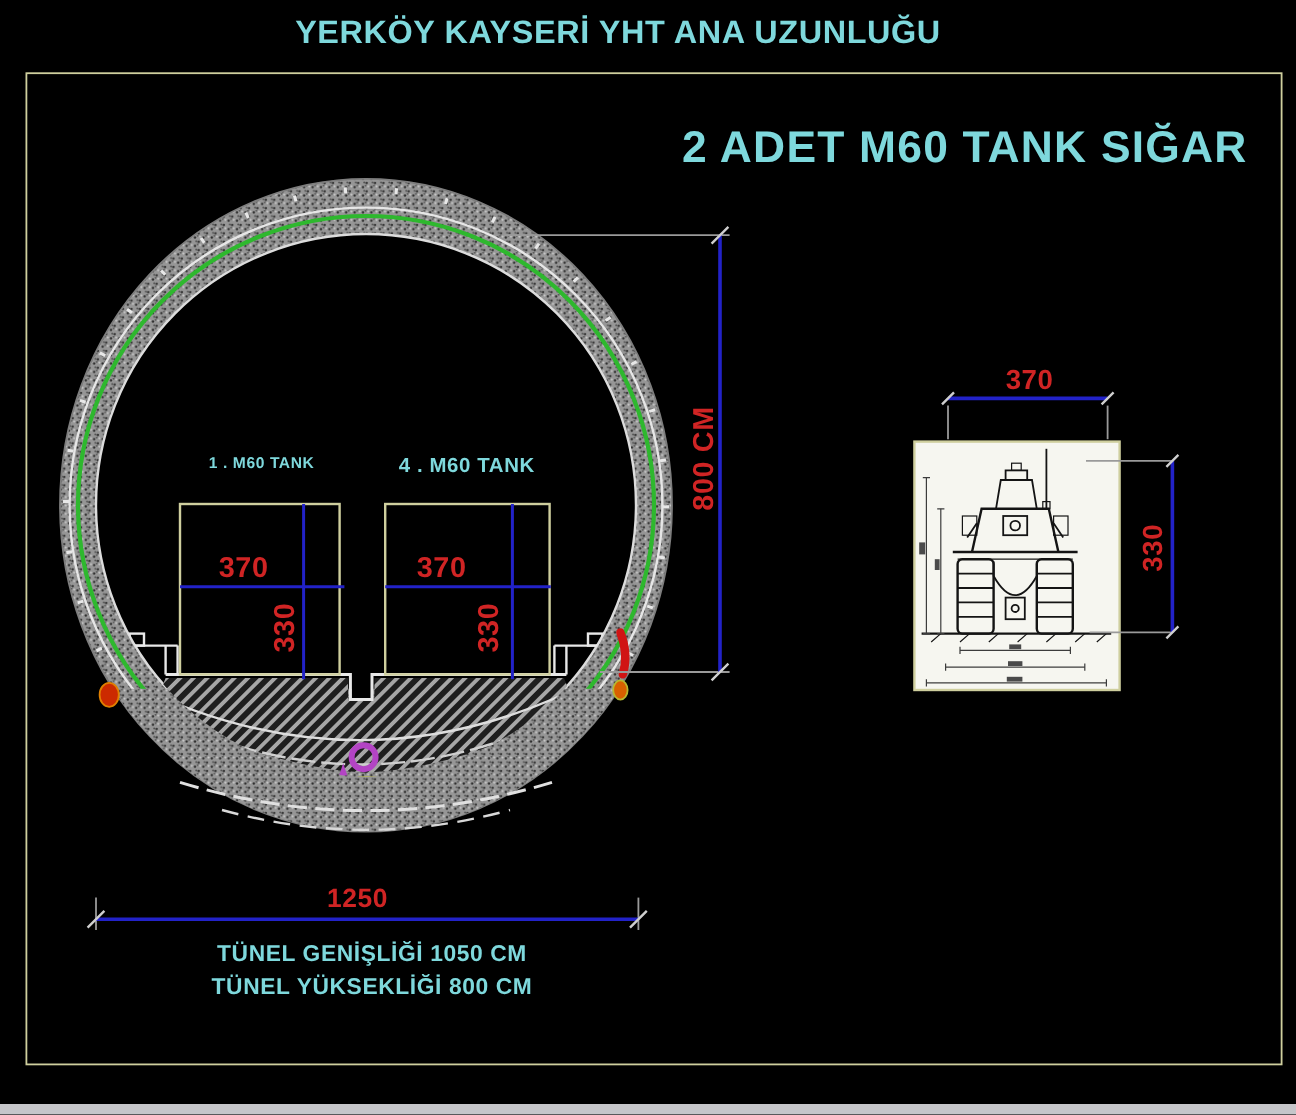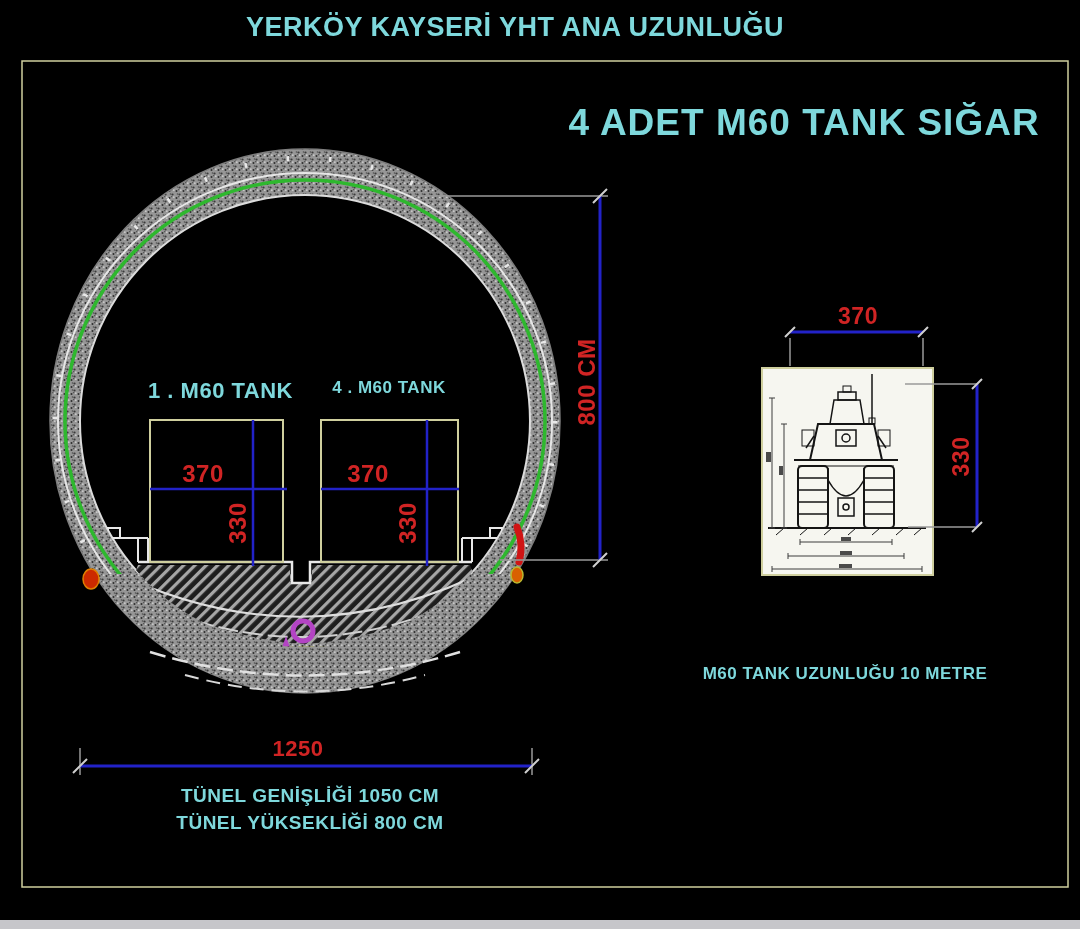--- a/index.html
+++ b/index.html
@@ -4,21 +4,21 @@
 <style>
   html,body{margin:0;padding:0;background:#000;}
   #canvas{position:relative;width:1080px;height:929px;background:#000;overflow:hidden;
           font-family:"Liberation Sans",sans-serif;font-weight:bold;}
   .txt{position:absolute;text-align:center;white-space:nowrap;letter-spacing:.5px;}
   .cyan{color:#7ed8dc;}
   .red{color:#d02424;}
   .rot{transform:rotate(-90deg);transform-origin:center center;}
   #title{left:0;top:12px;width:1030px;font-size:27px;}
   #headline{left:564px;top:102px;width:480px;font-size:37px;letter-spacing:1px;}
-  #tank1-label{left:148px;top:378px;width:140px;font-size:22px;}
+  #tank1-label{left:148px;top:378px;width:140px;font-size:13px;}
   #tank2-label{left:318px;top:378px;width:142px;font-size:17px;}
   #dim370-1{left:178px;top:460px;width:50px;font-size:24px;}
   #dim370-2{left:343px;top:460px;width:50px;font-size:24px;}
   #dim330-1{left:213px;top:509px;width:50px;font-size:24px;}
   #dim330-2{left:383px;top:509px;width:50px;font-size:24px;}
   #dim800{left:532px;top:368px;width:110px;font-size:24px;}
   #dim1250{left:268px;top:736px;width:60px;font-size:22px;}
   #note1{left:110px;top:785px;width:400px;font-size:19px;}
   #note2{left:110px;top:812px;width:400px;font-size:19px;}
   #tv370{left:832px;top:303px;width:52px;font-size:23px;}
@@ -189,34 +189,33 @@
         <line x1="908" y1="527" x2="977" y2="527" stroke="#9a9a9a" stroke-width="1.5"></line>
         <line x1="977" y1="384" x2="977" y2="527" stroke="#2222c8" stroke-width="3"></line>
         <path d="M972,389 L982,379 M972,532 L982,522" stroke="#cfcfcf" stroke-width="2"></path>
       </g>
     </g>
 
     <rect x="22" y="61" width="1046" height="826" fill="none" stroke="#cfcf9e" stroke-width="1.5"></rect>
   </svg>
 
   <div id="title" class="txt cyan">YERKÖY KAYSERİ YHT ANA UZUNLUĞU</div>
-  <div id="headline" class="txt cyan">4 ADET M60 TANK SIĞAR</div>
+  <div id="headline" class="txt cyan">2 ADET M60 TANK SIĞAR</div>
 
   <div id="tank1-label" class="txt cyan">1 . M60 TANK</div>
   <div id="tank2-label" class="txt cyan">4 . M60 TANK</div>
 
   <div id="dim370-1" class="txt red">370</div>
   <div id="dim370-2" class="txt red">370</div>
   <div id="dim330-1" class="txt red rot">330</div>
   <div id="dim330-2" class="txt red rot">330</div>
 
   <div id="dim800" class="txt red rot">800 CM</div>
   <div id="dim1250" class="txt red">1250</div>
 
   <div id="note1" class="txt cyan">TÜNEL GENİŞLİĞİ 1050 CM</div>
   <div id="note2" class="txt cyan">TÜNEL YÜKSEKLİĞİ 800 CM</div>
 
   <div id="tv370" class="txt red">370</div>
   <div id="tv330" class="txt red rot">330</div>
-  <div id="tv-caption" class="txt cyan">M60 TANK UZUNLUĞU 10 METRE</div>
 
   <div id="bottom-strip"></div>
 </div>
 
 </body></html>

